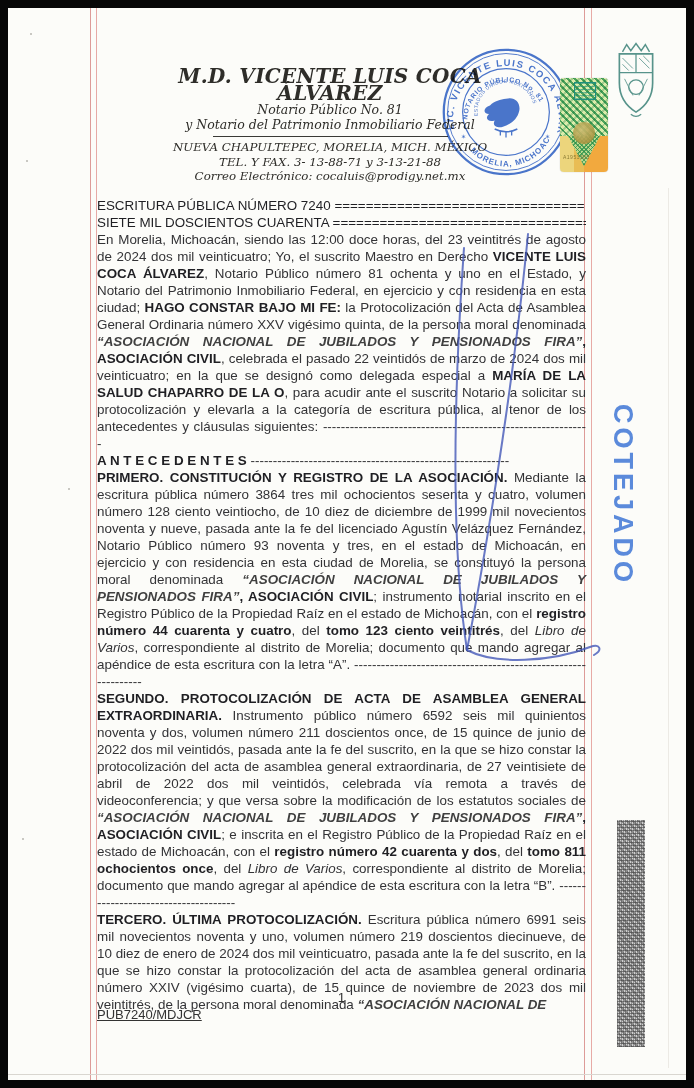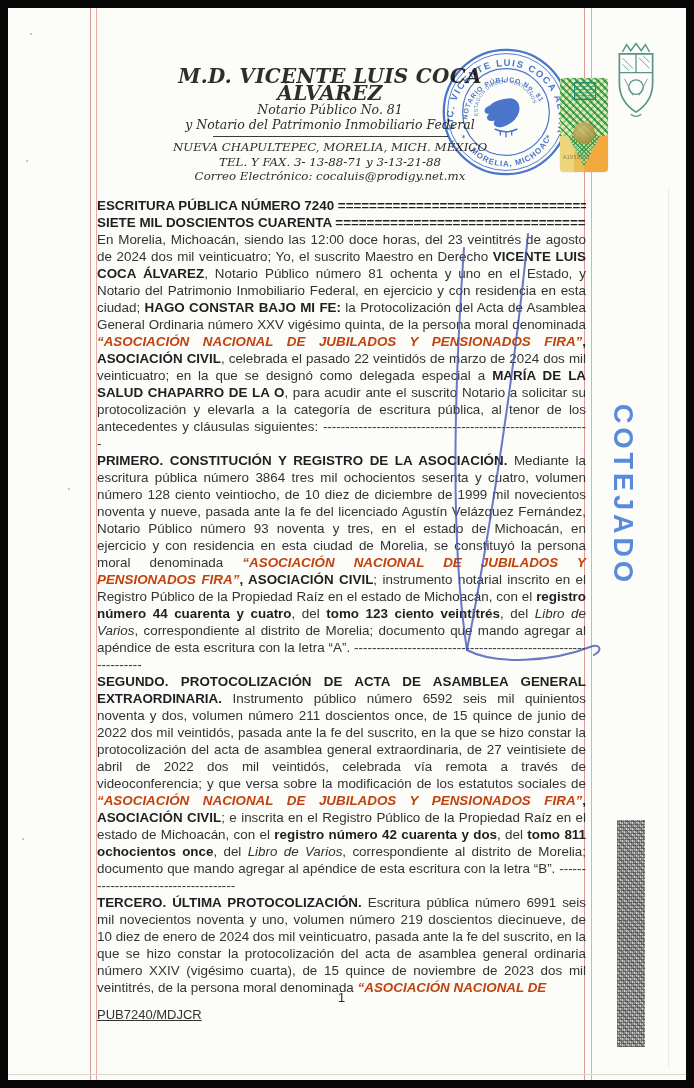--- a/index.html
+++ b/index.html
@@ -47,24 +47,24 @@
               background:radial-gradient(circle at 40% 35%,#cdbd72,#a99440 70%,#8f7c34);opacity:.9;}
   .stk-serial{position:absolute;left:3px;top:76px;font-size:5px;color:#8a7a34;letter-spacing:.5px;}
 
   
   .shield{position:absolute;left:602px;top:32px;width:52px;height:86px;opacity:.8;}
   .shield path,.shield line,.shield circle{stroke:#2f7a70;fill:none;}
 
   
   .doc-body{position:absolute;left:89px;top:189px;width:489px;font-size:13.4px;line-height:17px;
             color:#333336;text-align:justify;}
-  .title-line{font-weight:bold;white-space:nowrap;overflow:hidden;color:#1f1f23;}
+  .title-line{font-weight:normal;white-space:nowrap;overflow:hidden;color:#1f1f23;}
   .para{margin:0;}
   .s-b{font-weight:bold;color:#1f1f23;}
-  .s-bi{font-weight:bold;font-style:italic;color:#c2410c;}
+  .s-bi{font-weight:bold;font-style:italic;color:#404040;}
   .s-i{font-style:italic;}
 
   
   .flourish{position:absolute;left:0;top:0;width:678px;height:1072px;pointer-events:none;}
 
   
   .cotejado{position:absolute;left:630px;top:396px;width:200px;height:40px;
             transform:rotate(90deg);transform-origin:0 0;
             font-weight:bold;font-size:27px;letter-spacing:4px;color:#2e6bd3;opacity:.78;
             font-family:"Liberation Sans",sans-serif;}
@@ -158,20 +158,21 @@
       <path d="M 12 16 L 22 26 M 12 22 L 18 28 M 28 16 L 38 26 M 32 14 L 38 20" stroke-width=".8"></path>
       <circle cx="25" cy="44" r="7" stroke-width="1.2"></circle>
       <path d="M 14 36 L 22 52 M 28 52 L 36 36" stroke-width=".8"></path>
       <path d="M 20 70 Q 25 74 30 70" stroke-width="1.2"></path>
     </svg>
 
     <div class="doc-body">
       <div class="title-line">ESCRITURA PÚBLICA NÚMERO 7240 ================================</div>
       <div class="title-line">SIETE MIL DOSCIENTOS CUARENTA =================================</div>
       <p class="para"><span>En Morelia, Michoacán, siendo las 12:00 doce horas, del 23 veintitrés de agosto de 2024 dos mil veinticuatro; Yo, el suscrito Maestro en Derecho </span><span class="s-b">VICENTE LUIS COCA ÁLVAREZ</span><span>, Notario Público número 81 ochenta y uno en el Estado, y Notario del Patrimonio Inmobiliario Federal, en ejercicio y con residencia en esta ciudad; </span><span class="s-b">HAGO CONSTAR BAJO MI FE:</span><span> la Protocolización del Acta de Asamblea General Ordinaria número XXV vigésimo quinta, de la persona moral denominada </span><span class="s-bi">“ASOCIACIÓN NACIONAL DE JUBILADOS Y PENSIONADOS FIRA”</span><span class="s-b">, </span><span class="s-b">ASOCIACIÓN CIVIL</span><span>, celebrada el pasado 22 veintidós de marzo de 2024 dos mil veinticuatro; en la que se designó como delegada especial a </span><span class="s-b">MARÍA DE LA SALUD CHAPARRO DE LA O</span><span>, para acudir ante el suscrito Notario a solicitar su protocolización y elevarla a la categoría de escritura pública, al tenor de los antecedentes y cláusulas siguientes: </span><span>------------------------------------------------------------</span></p>
+      <p class="para"><span class="s-b">A N T E C E D E N T E S </span><span>----------------------------------------------------------</span></p>
       <p class="para"><span class="s-b">PRIMERO. CONSTITUCIÓN Y REGISTRO DE LA ASOCIACIÓN.</span><span> Mediante la escritura pública número 3864 tres mil ochocientos sesenta y cuatro, volumen número 128 ciento veintiocho, de 10 diez de diciembre de 1999 mil novecientos noventa y nueve, pasada ante la fe del licenciado Agustín Velázquez Fernández, Notario Público número 93 noventa y tres, en el estado de Michoacán, en ejercicio y con residencia en esta ciudad de Morelia, se constituyó la persona moral denominada </span><span class="s-bi">“ASOCIACIÓN NACIONAL DE JUBILADOS Y PENSIONADOS FIRA”</span><span class="s-b">, </span><span class="s-b">ASOCIACIÓN CIVIL</span><span>; instrumento notarial inscrito en el Registro Público de la Propiedad Raíz en el estado de Michoacán, con el </span><span class="s-b">registro número 44 cuarenta y cuatro</span><span>, del </span><span class="s-b">tomo 123 ciento veintitrés</span><span>, del </span><span class="s-i">Libro de Varios</span><span>, correspondiente al distrito de Morelia; documento que mando agregar al apéndice de esta escritura con la letra “A”. </span><span>--------------------------------------------------------------</span></p>
       <p class="para"><span class="s-b">SEGUNDO. PROTOCOLIZACIÓN DE ACTA DE ASAMBLEA GENERAL EXTRAORDINARIA.</span><span> Instrumento público número 6592 seis mil quinientos noventa y dos, volumen número 211 doscientos once, de 15 quince de junio de 2022 dos mil veintidós, pasada ante la fe del suscrito, en la que se hizo constar la protocolización del acta de asamblea general extraordinaria, de 27 veintisiete de abril de 2022 dos mil veintidós, celebrada vía remota a través de videoconferencia; y que versa sobre la modificación de los estatutos sociales de </span><span class="s-bi">“ASOCIACIÓN NACIONAL DE JUBILADOS Y PENSIONADOS FIRA”</span><span class="s-b">, </span><span class="s-b">ASOCIACIÓN CIVIL</span><span>; e inscrita en el Registro Público de la Propiedad Raíz en el estado de Michoacán, con el </span><span class="s-b">registro número 42 cuarenta y dos</span><span>, del </span><span class="s-b">tomo 811 ochocientos once</span><span>, del </span><span class="s-i">Libro de Varios</span><span>, correspondiente al distrito de Morelia; documento que mando agregar al apéndice de esta escritura con la letra “B”. </span><span>-------------------------------------</span></p>
       <p class="para"><span class="s-b">TERCERO. ÚLTIMA PROTOCOLIZACIÓN.</span><span> Escritura pública número 6991 seis mil novecientos noventa y uno, volumen número 219 doscientos diecinueve, de 10 diez de enero de 2024 dos mil veinticuatro, pasada ante la fe del suscrito, en la que se hizo constar la protocolización del acta de asamblea general ordinaria número XXIV (vigésimo cuarta), de 15 quince de noviembre de 2023 dos mil veintitrés, de la persona moral denominada </span><span class="s-bi">“ASOCIACIÓN NACIONAL DE</span></p>
     </div>
 
     <svg class="flourish" viewBox="0 0 678 1072">
       <path d="M 520 226 C 508 352 484 512 459 642" fill="none" stroke="#4358b8" stroke-width="2" stroke-linecap="round" opacity=".8"></path>
       <path d="M 456 240 C 446 382 442 532 459 642 C 487 657 544 654 582 639 C 592 635 595 642 586 647" fill="none" stroke="#4358b8" stroke-width="2" stroke-linecap="round" opacity=".8"></path>
     </svg>
 

